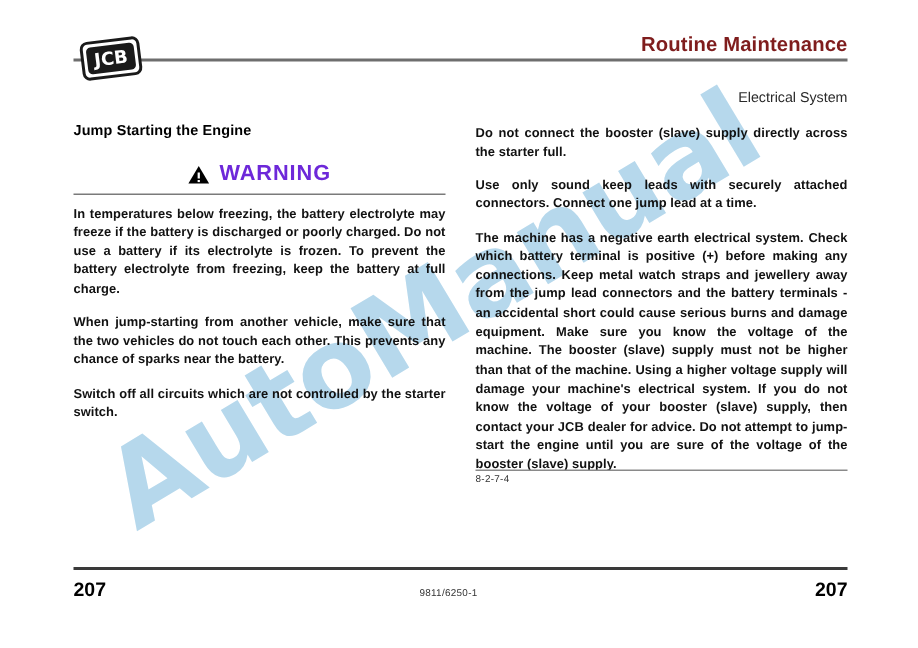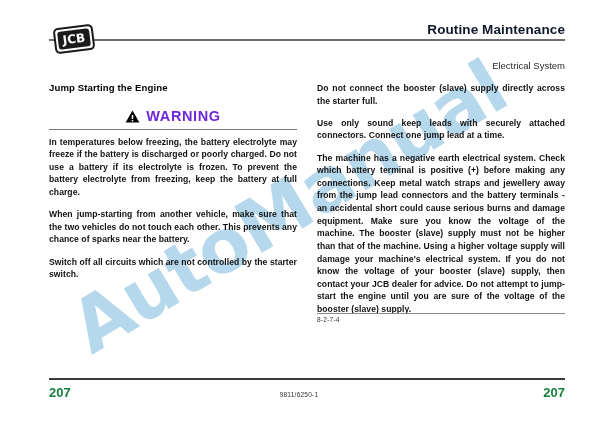--- a/index.html
+++ b/index.html
@@ -99,21 +99,21 @@
     font-weight: 700;
     font-size: 12px;
     letter-spacing: 0px;
     line-height: 1;
   }
   #header-title {
     text-align: right;
     font-size: 13.5px;
     font-weight: 700;
     letter-spacing: 0.1px;
-    color: #0f172a;
+    color: #7f1d1d;
     padding-bottom: 2px;
   }
   #header-rule {
     height: 2px;
     background: #6e6e6e;
     width: 516px;
   }
   #header-subtitle {
     text-align: right;
     font-size: 9.5px;
@@ -212,21 +212,21 @@
   }
   #footer-row {
     display: flex;
     align-items: baseline;
     justify-content: space-between;
     padding-top: 5px;
   }
   .page-num {
     font-size: 13px;
     font-weight: 700;
-    color: #15803d;
+    color: #000000;
   }
   #footer-doc {
     font-size: 6.6px;
     font-weight: 400;
     color: #333;
     letter-spacing: 0.2px;
     position: relative;
     left: -8px;
   }
 </style>

